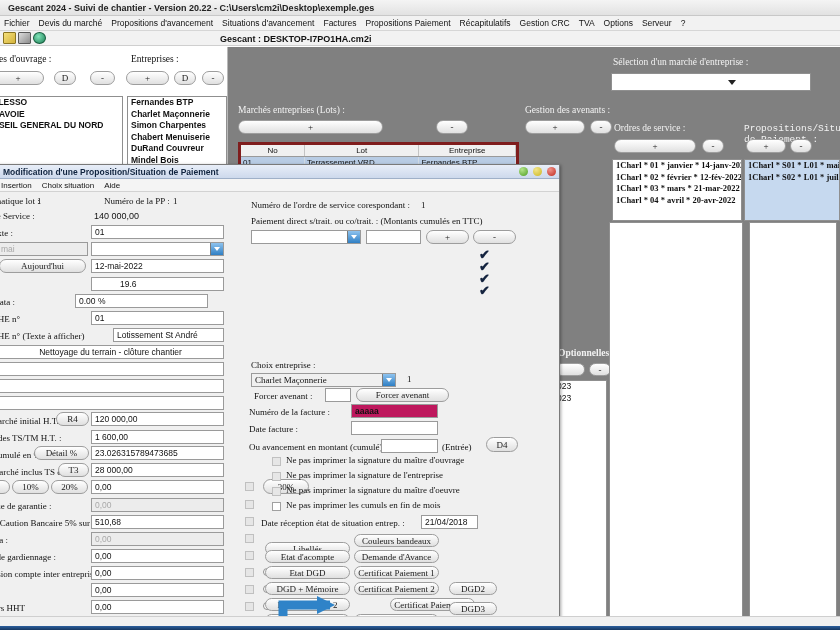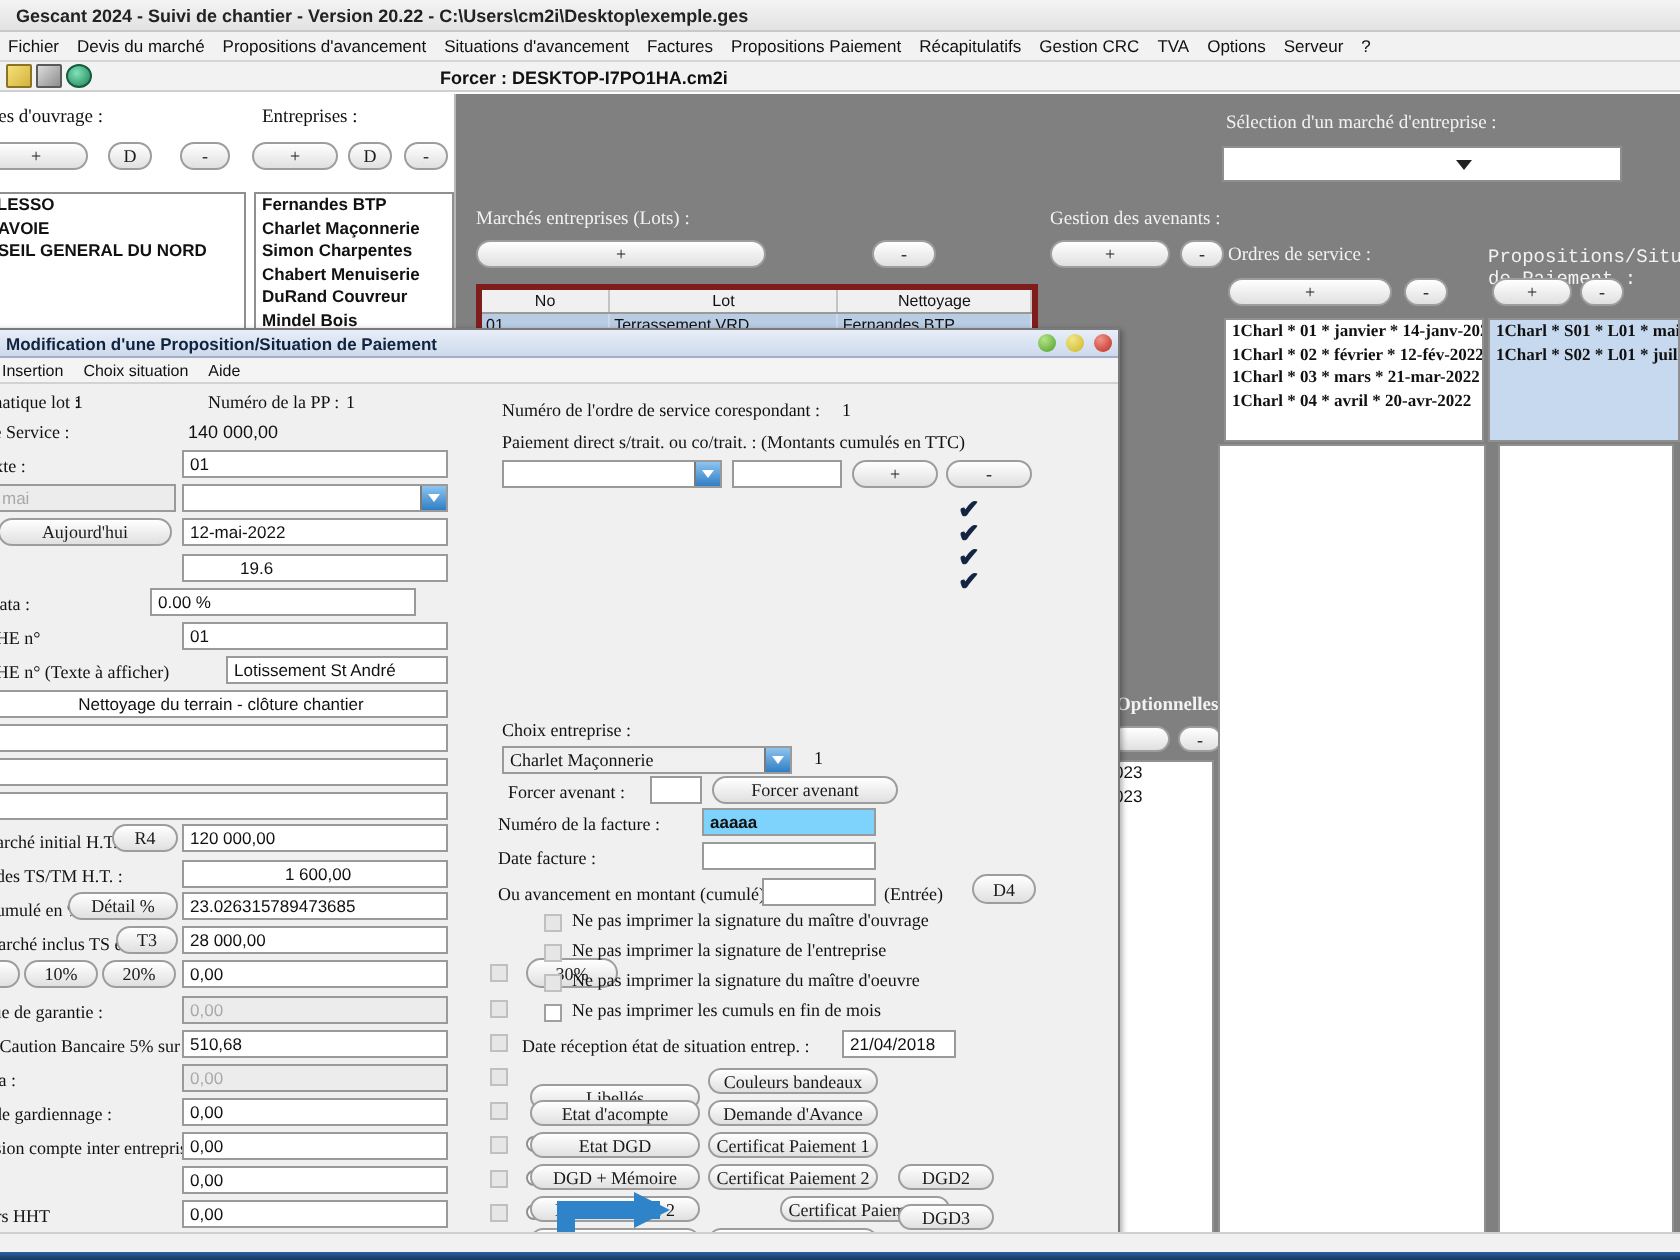--- a/index.html
+++ b/index.html
@@ -173,21 +173,21 @@
     <span>Serveur</span>
     <span>?</span>
   </div>
 
   <div class="toolbar">
     <span class="tbicon i1"></span>
     <span class="tbicon i2"></span>
     <span class="tbicon i3"></span>
   </div>
 
-  <div class="server-label">Forcer : DESKTOP-I7PO1HA.cm2i</div>
+  <div class="server-label">Gescant : DESKTOP-I7PO1HA.cm2i</div>
 
   <div class="left-panel">
     <div class="lbl" style="position:absolute;left:-22px;top:7px;">Maîtres d'ouvrage :</div>
     <div class="lbl" style="position:absolute;left:131px;top:7px;">Entreprises :</div>
 
     <div class="pill" style="position:absolute;left:-8px;top:24px;width:52px;height:14px;">+</div>
     <div class="pill" style="position:absolute;left:54px;top:24px;width:22px;height:14px;">D</div>
     <div class="pill" style="position:absolute;left:90px;top:24px;width:25px;height:14px;">-</div>
 
     <div class="pill" style="position:absolute;left:126px;top:24px;width:43px;height:14px;">+</div>
@@ -213,21 +213,21 @@
   <div class="grey-panel">
 
     <div class="lbl-w" style="position:absolute;left:10px;top:58px;">Marchés entreprises (Lots) :</div>
     <div class="pill" style="position:absolute;left:10px;top:73px;width:145px;height:14px;">+</div>
     <div class="pill" style="position:absolute;left:208px;top:73px;width:32px;height:14px;">-</div>
 
     <div class="tbl" style="position:absolute;left:10px;top:95px;width:281px;height:36px;">
       <div class="hdr">
         <div style="width:65px">No</div>
         <div style="width:116px">Lot</div>
-        <div style="width:98px">Nettoyage</div>
+        <div style="width:98px">Entreprise</div>
       </div>
       <div class="r">
         <div style="width:65px">01</div>
         <div style="width:116px">Terrassement VRD</div>
         <div style="width:98px">Fernandes BTP</div>
       </div>
     </div>
 
     <div class="lbl-w" style="position:absolute;left:297px;top:58px;">Gestion des avenants :</div>
     <div class="pill" style="position:absolute;left:297px;top:73px;width:60px;height:14px;">+</div>
@@ -324,21 +324,21 @@
       <div class="fld ctr" style="left:56px;top:153px;width:227px;text-align:center;">Nettoyage du terrain - clôture chantier</div>
       <div class="fld" style="left:56px;top:170px;width:227px;"></div>
       <div class="fld" style="left:56px;top:187px;width:227px;"></div>
       <div class="fld" style="left:56px;top:204px;width:227px;"></div>
 
       <div class="dl" style="left:6px;top:224px;">Montant du marché initial H.T. :</div>
       <div class="pill" style="position:absolute;left:115px;top:220px;width:33px;height:14px;">R4</div>
       <div class="fld" style="left:150px;top:220px;width:133px;">120 000,00</div>
 
       <div class="dl" style="left:6px;top:241px;">Montant total des TS/TM H.T. :</div>
-      <div class="fld" style="left:150px;top:238px;width:133px;text-align:center;">1 600,00</div>
+      <div class="fld" style="left:150px;top:238px;width:133px;">1 600,00</div>
 
       <div class="dl" style="left:6px;top:258px;">Avancement cumulé en % :</div>
       <div class="pill" style="position:absolute;left:93px;top:254px;width:55px;height:14px;">Détail %</div>
       <div class="fld" style="left:150px;top:254px;width:133px;">23.026315789473685</div>
 
       <div class="dl" style="left:6px;top:275px;">Travaux sur marché inclus TS et TM :</div>
       <div class="pill" style="position:absolute;left:117px;top:271px;width:31px;height:14px;">T3</div>
       <div class="fld" style="left:150px;top:271px;width:133px;">28 000,00</div>
 
       <div class="pill" style="position:absolute;left:32px;top:288px;width:37px;height:14px;">5%</div>
@@ -417,21 +417,21 @@
             <i></i>
           </span>
       </div>
       <div class="dl" style="left:466px;top:182px;">1</div>
 
       <div class="dl" style="left:313px;top:199px;">Forcer avenant :</div>
       <div class="fld" style="left:384px;top:196px;width:26px;"></div>
       <div class="pill" style="position:absolute;left:415px;top:196px;width:93px;height:14px;">Forcer avenant</div>
 
       <div class="dl" style="left:308px;top:215px;">Numéro de la facture :</div>
-      <div class="fld" style="left:410px;top:212px;width:87px;background:#7dd3fc;font-weight:bold;">aaaaa</div>
+      <div class="fld" style="left:410px;top:212px;width:87px;background:#be185d;font-weight:bold;">aaaaa</div>
 
       <div class="dl" style="left:308px;top:232px;">Date facture :</div>
       <div class="fld" style="left:410px;top:229px;width:87px;"></div>
 
       <div class="dl" style="left:308px;top:250px;">Ou avancement en montant (cumulé) :</div>
       <div class="fld" style="left:440px;top:247px;width:57px;"></div>
       <div class="dl" style="left:501px;top:250px;">(Entrée)</div>
       <div class="pill" style="position:absolute;left:545px;top:245px;width:32px;height:15px;">D4</div>
 
       <div class="cbx grey" style="left:331px;top:265px;"></div>

